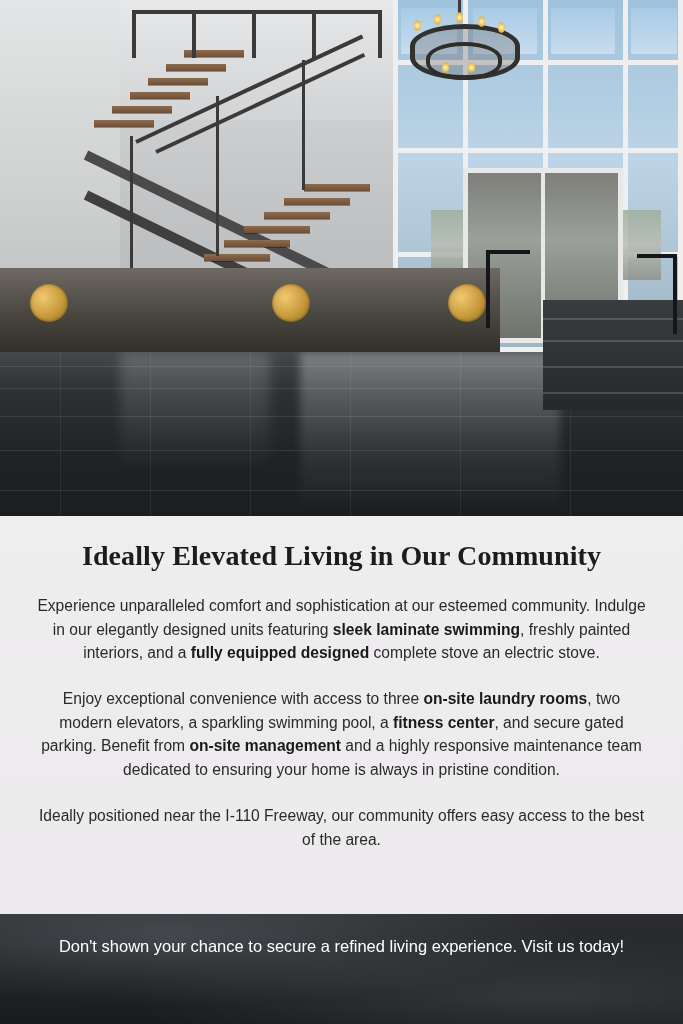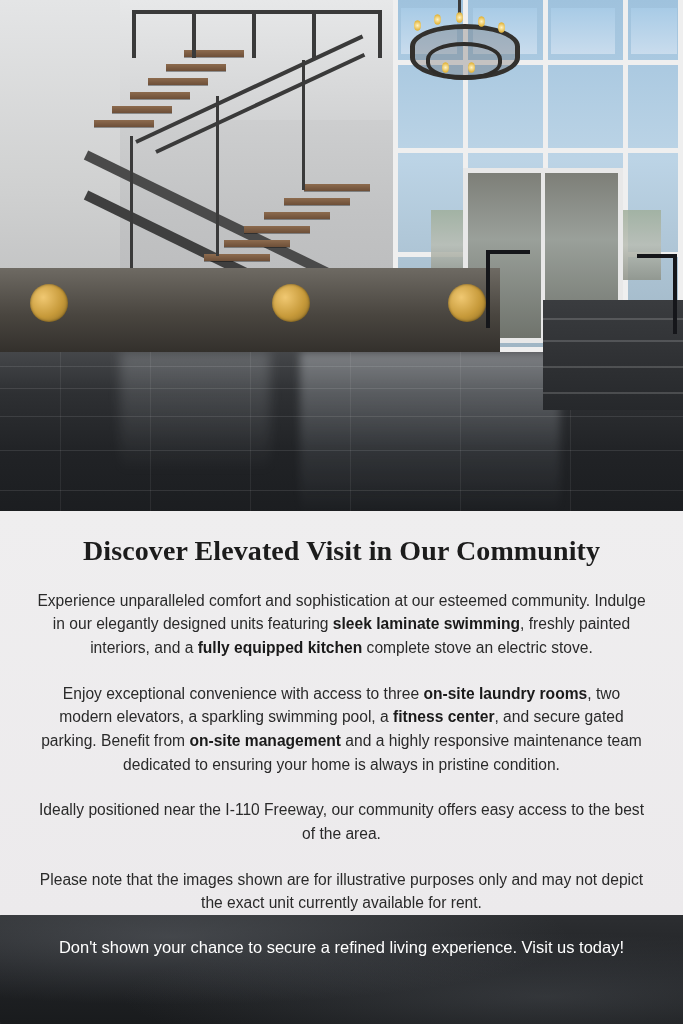--- a/index.html
+++ b/index.html
@@ -377,25 +377,24 @@
       <div class="side-step-line" style="top:66px;"></div>
       <div class="side-step-line" style="top:92px;"></div>
     </div>
     <div class="black-rail" style="left:486px; top:250px; width:4px; height:78px;"></div>
     <div class="black-rail" style="left:486px; top:250px; width:44px; height:4px;"></div>
     <div class="black-rail" style="right:6px; top:254px; width:40px; height:4px;"></div>
     <div class="black-rail" style="right:6px; top:254px; width:4px; height:80px;"></div>
   </div>
 
   <div class="content">
-    <h1 class="heading">Discover Elevated Visit in Our Community</h1>
-    <p class="para"><span>Experience unparalleled comfort and sophistication at our esteemed community. Indulge in our elegantly designed units featuring </span><b>sleek laminate swimming</b><span>, freshly painted interiors, and a </span><b>fully equipped kitchen</b><span> complete stove an electric stove.</span></p>
+    <h1 class="heading">Ideally Elevated Living in Our Community</h1>
+    <p class="para"><span>Experience unparalleled comfort and sophistication at our esteemed community. Indulge in our elegantly designed units featuring </span><b>sleek laminate swimming</b><span>, freshly painted interiors, and a </span><b>fully equipped designed</b><span> complete stove an electric stove.</span></p>
     <p class="para"><span>Enjoy exceptional convenience with access to three </span><b>on-site laundry rooms</b><span>, two modern elevators, a sparkling swimming pool, a </span><b>fitness center</b><span>, and secure gated parking. Benefit from </span><b>on-site management</b><span> and a highly responsive maintenance team dedicated to ensuring your home is always in pristine condition.</span></p>
     <p class="para"><span>Ideally positioned near the I-110 Freeway, our community offers easy access to the best of the area.</span></p>
-    <p class="para"><span>Please note that the images shown are for illustrative purposes only and may not depict the exact unit currently available for rent.</span></p>
   </div>
 
   <div class="footer">
     <div class="footer-veins"></div>
     <div class="footer-text">Don't shown your chance to secure a refined living experience. Visit us today!</div>
   </div>
 
 </div>
 
 </body></html>

